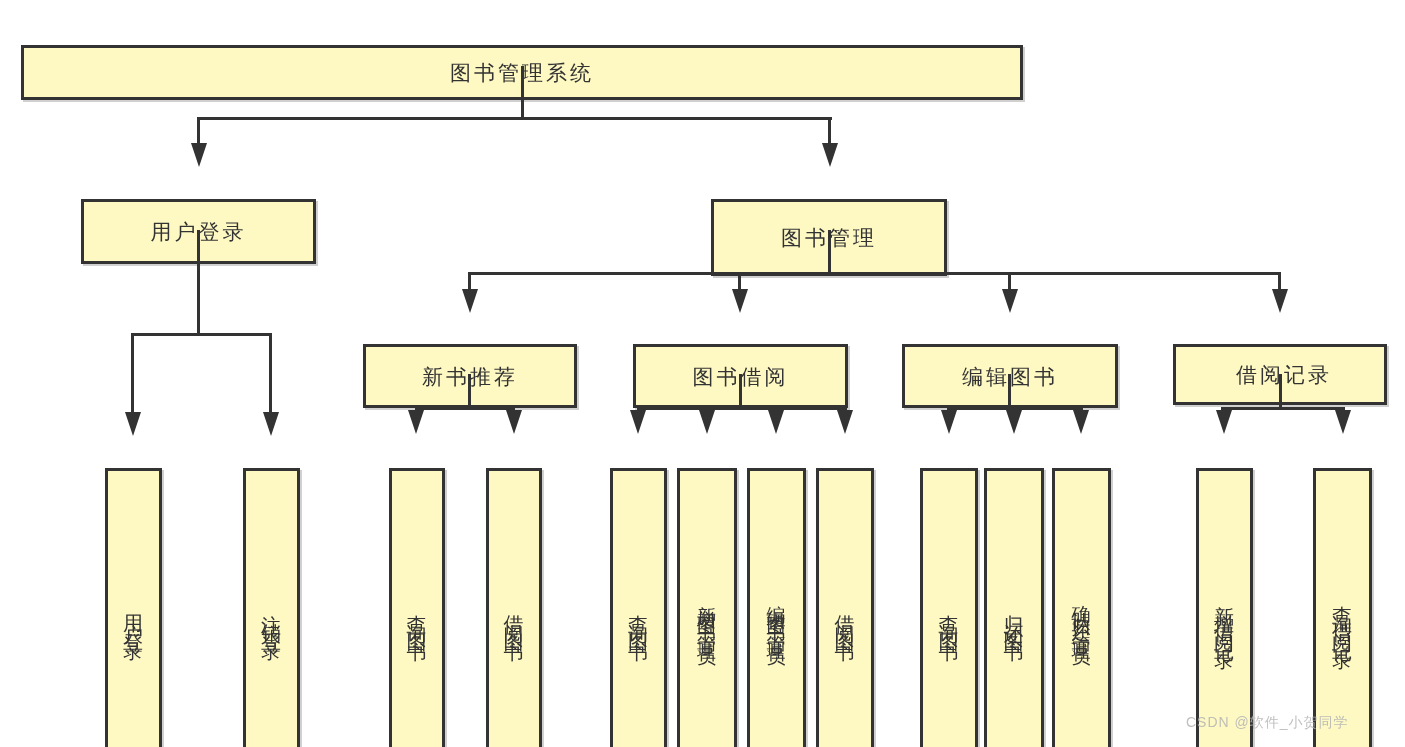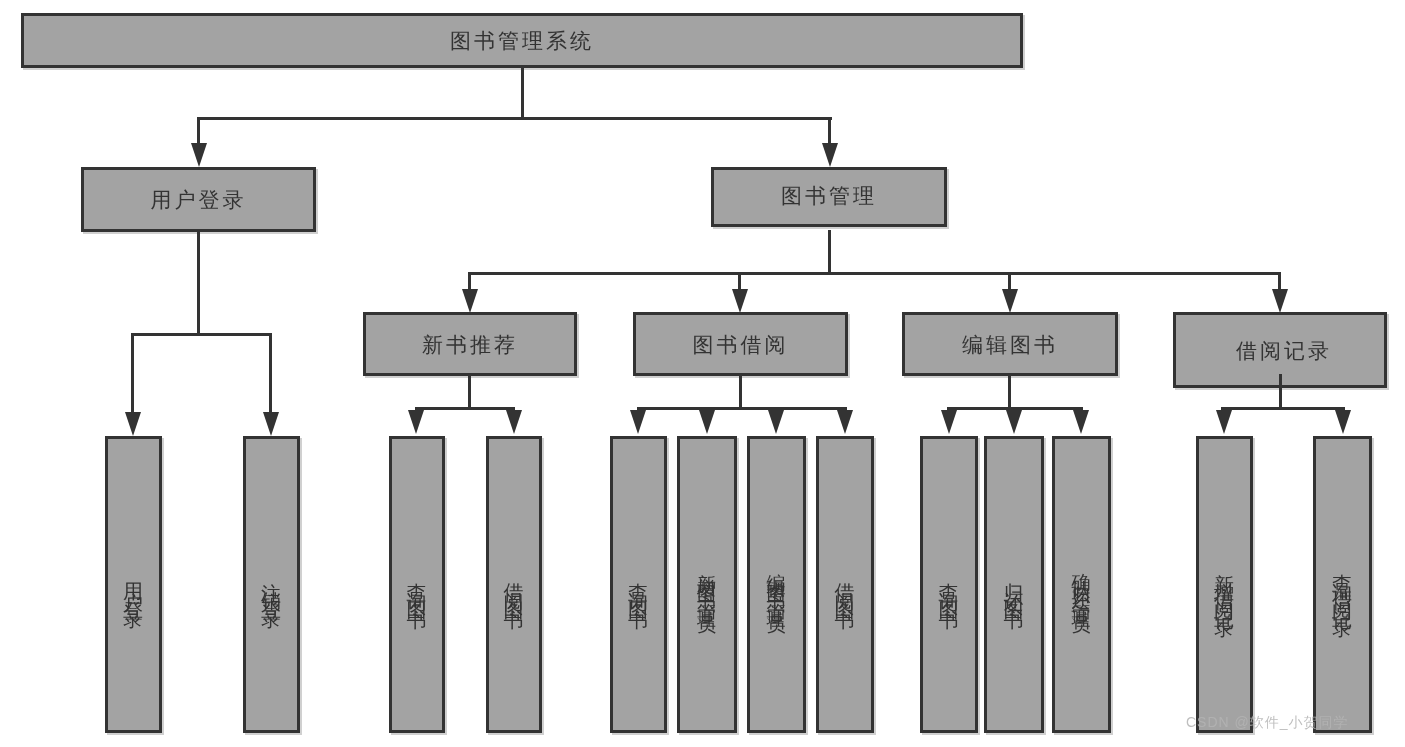--- a/index.html
+++ b/index.html
@@ -1,23 +1,23 @@
 <!DOCTYPE html>
 <html><head>
 <meta charset="utf-8">
 <style>
   html,body{margin:0;padding:0;background:#fff;}
   #canvas{
     position:relative;width:1405px;height:747px;background:#ffffff;overflow:hidden;
     font-family:"Liberation Sans","DejaVu Sans",sans-serif;
   }
   .box{
-    position:absolute;box-sizing:border-box;background:#a3a3a3;
+    position:absolute;box-sizing:border-box;background:#fef9c3;
     border:3px solid #333333;box-shadow:2px 2px 0 rgba(150,150,150,0.45);
-    display:flex;align-items:center;justify-content:center;
+    display:flex;align-items:center;justify-content:center;margin-top:32px;
   }
   .hlabel{
     font-size:21px;letter-spacing:3px;color:#333333;white-space:nowrap;line-height:1;
   }
   .vlabel{
     writing-mode:vertical-rl;text-orientation:mixed;white-space:nowrap;
     font-size:20px;letter-spacing:9px;color:#333333;line-height:1;
   }
   .vlabel.tight{letter-spacing:6px;font-size:19px;}
   .line{position:absolute;background:#333333;}
@@ -36,34 +36,34 @@
 
 <div id="canvas">
 
   <div class="box" style="left:21px;top:13px;width:1002px;height:55px;">
     <span class="hlabel">图书管理系统</span>
   </div>
 
   <div class="box" style="left:81px;top:167px;width:235px;height:65px;">
     <span class="hlabel">用户登录</span>
   </div>
-  <div class="box" style="left:711px;top:167px;width:236px;height:60px;font-family:Liberation Mono, monospace;">
+  <div class="box" style="left:711px;top:167px;width:236px;height:77px;">
     <span class="hlabel">图书管理</span>
   </div>
 
   <div class="box" style="left:633px;top:312px;width:215px;height:64px;">
     <span class="hlabel">图书借阅</span>
   </div>
   <div class="box" style="left:363px;top:312px;width:214px;height:64px;">
     <span class="hlabel">新书推荐</span>
   </div>
   <div class="box" style="left:902px;top:312px;width:216px;height:64px;">
     <span class="hlabel">编辑图书</span>
   </div>
-  <div class="box" style="left:1173px;top:312px;width:214px;height:76px;padding-left:8px;">
+  <div class="box" style="left:1173px;top:312px;width:214px;height:61px;padding-left:8px;">
     <span class="hlabel">借阅记录</span>
   </div>
 
   <div class="box" style="left:105px;top:436px;width:57px;height:297px;">
     <span class="vlabel">用户登录</span>
   </div>
   <div class="box" style="left:243px;top:436px;width:57px;height:297px;">
     <span class="vlabel">注销登录</span>
   </div>
 

